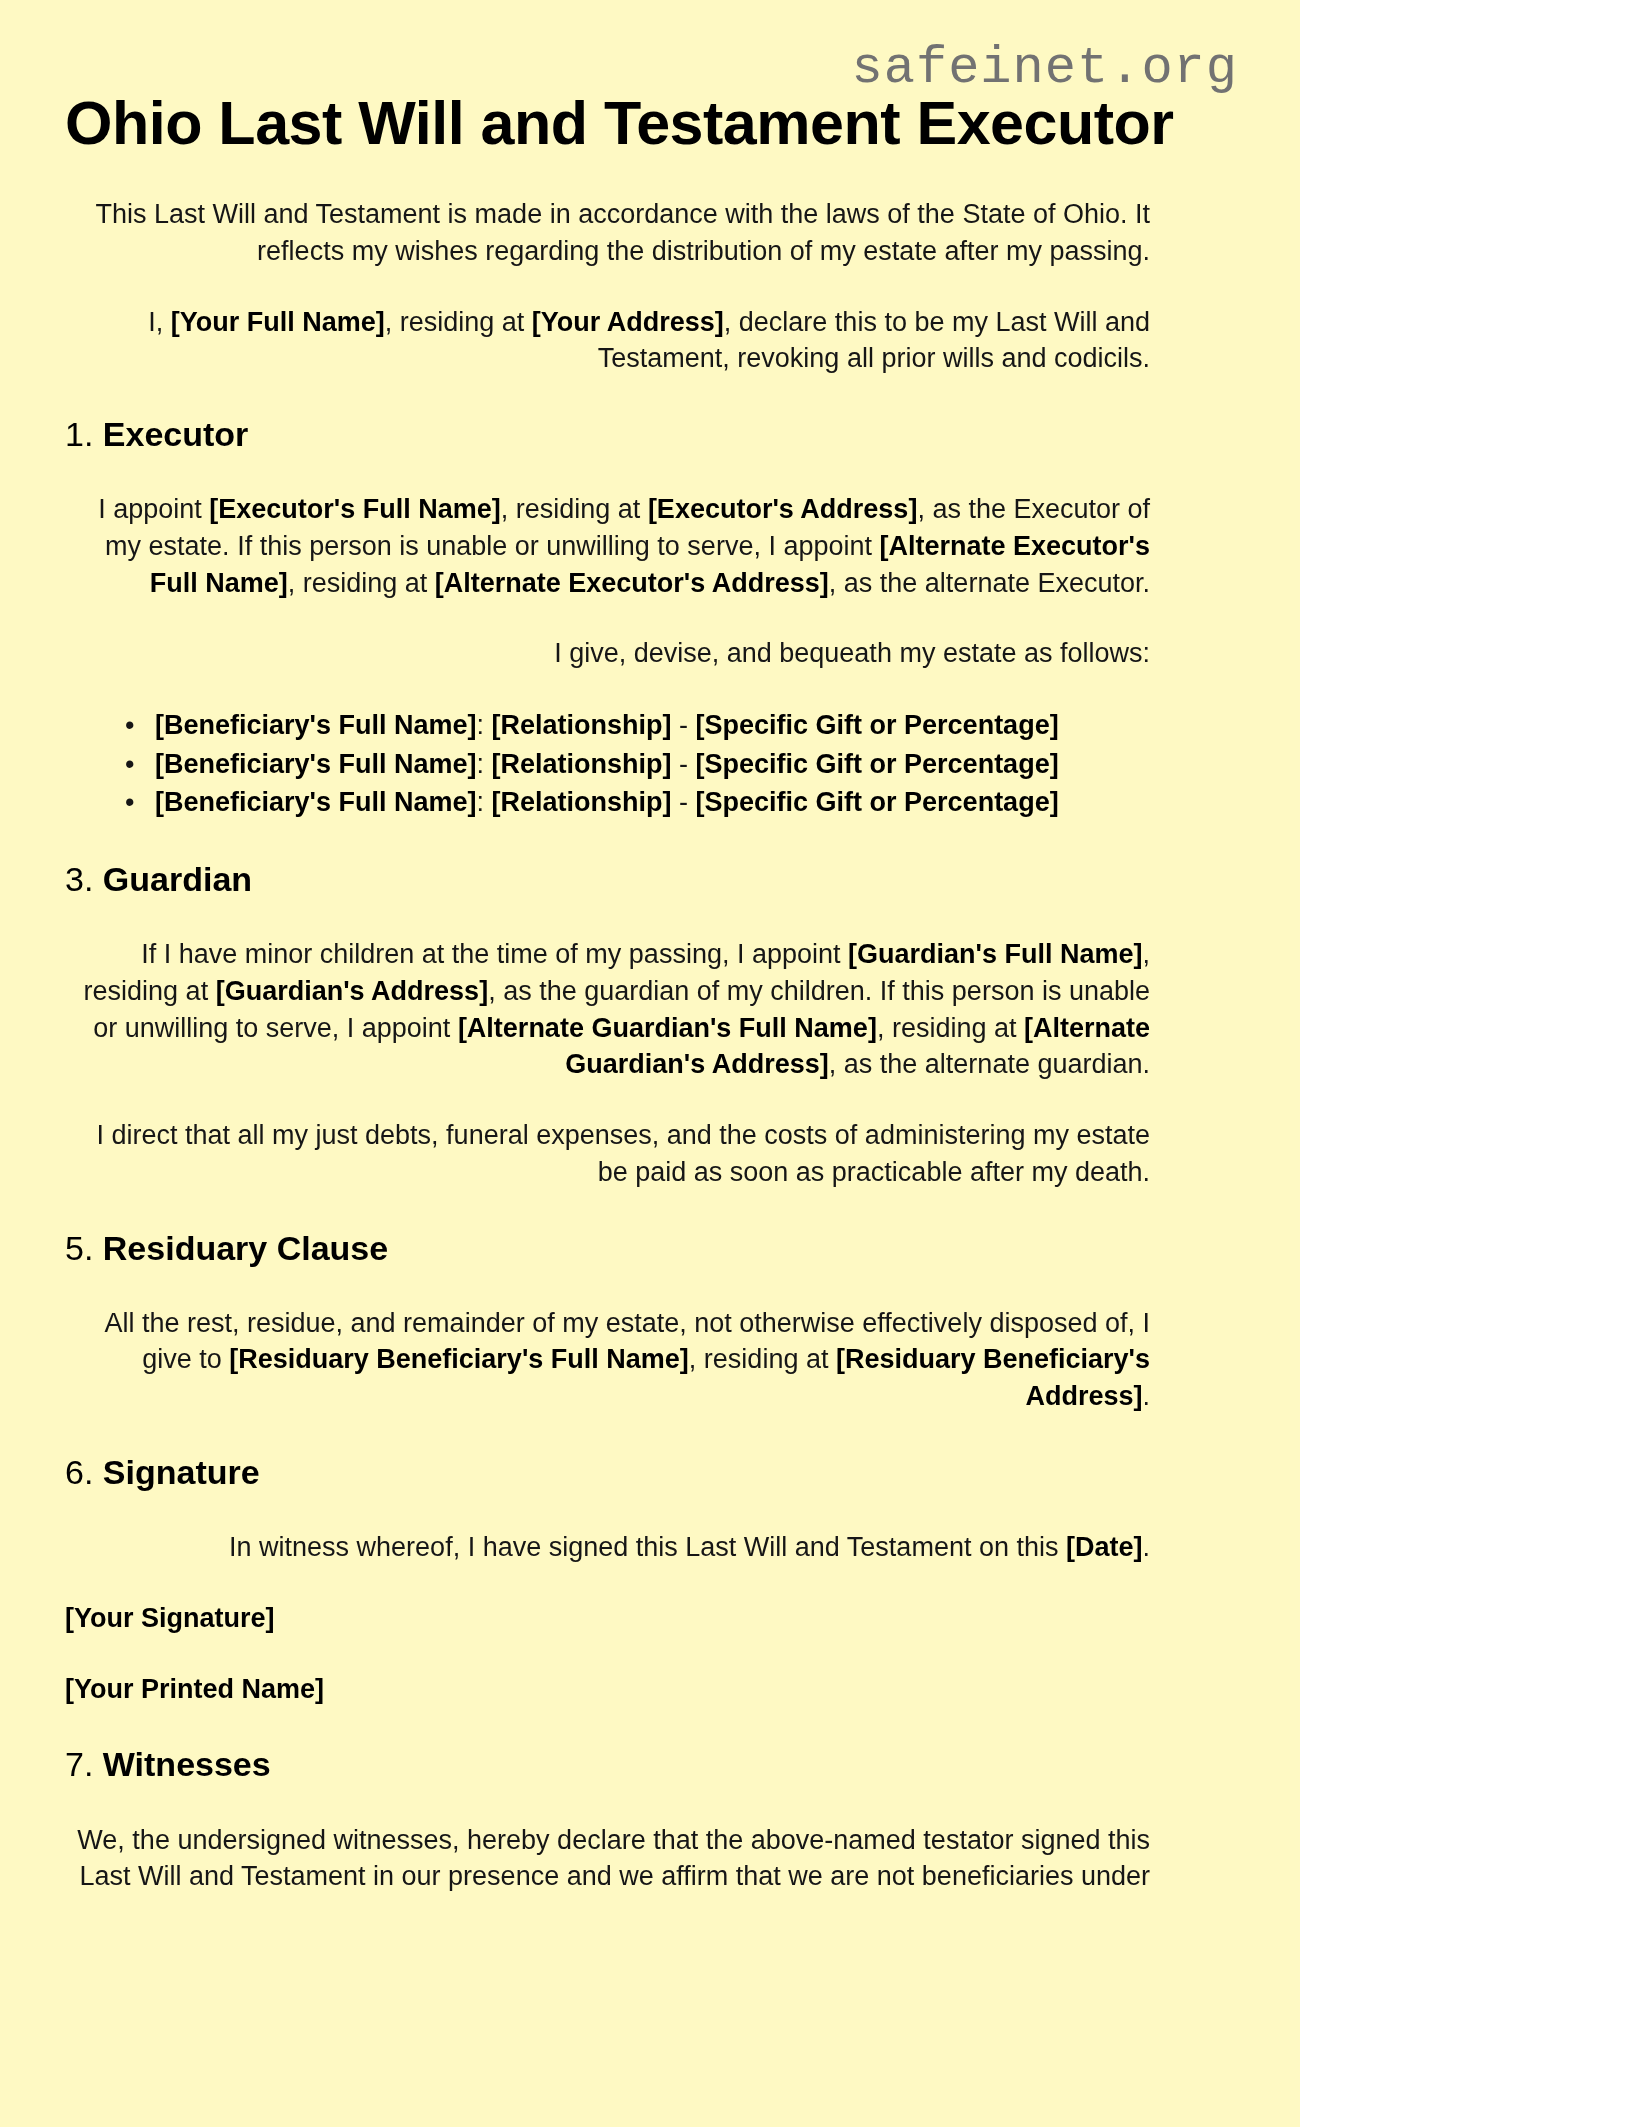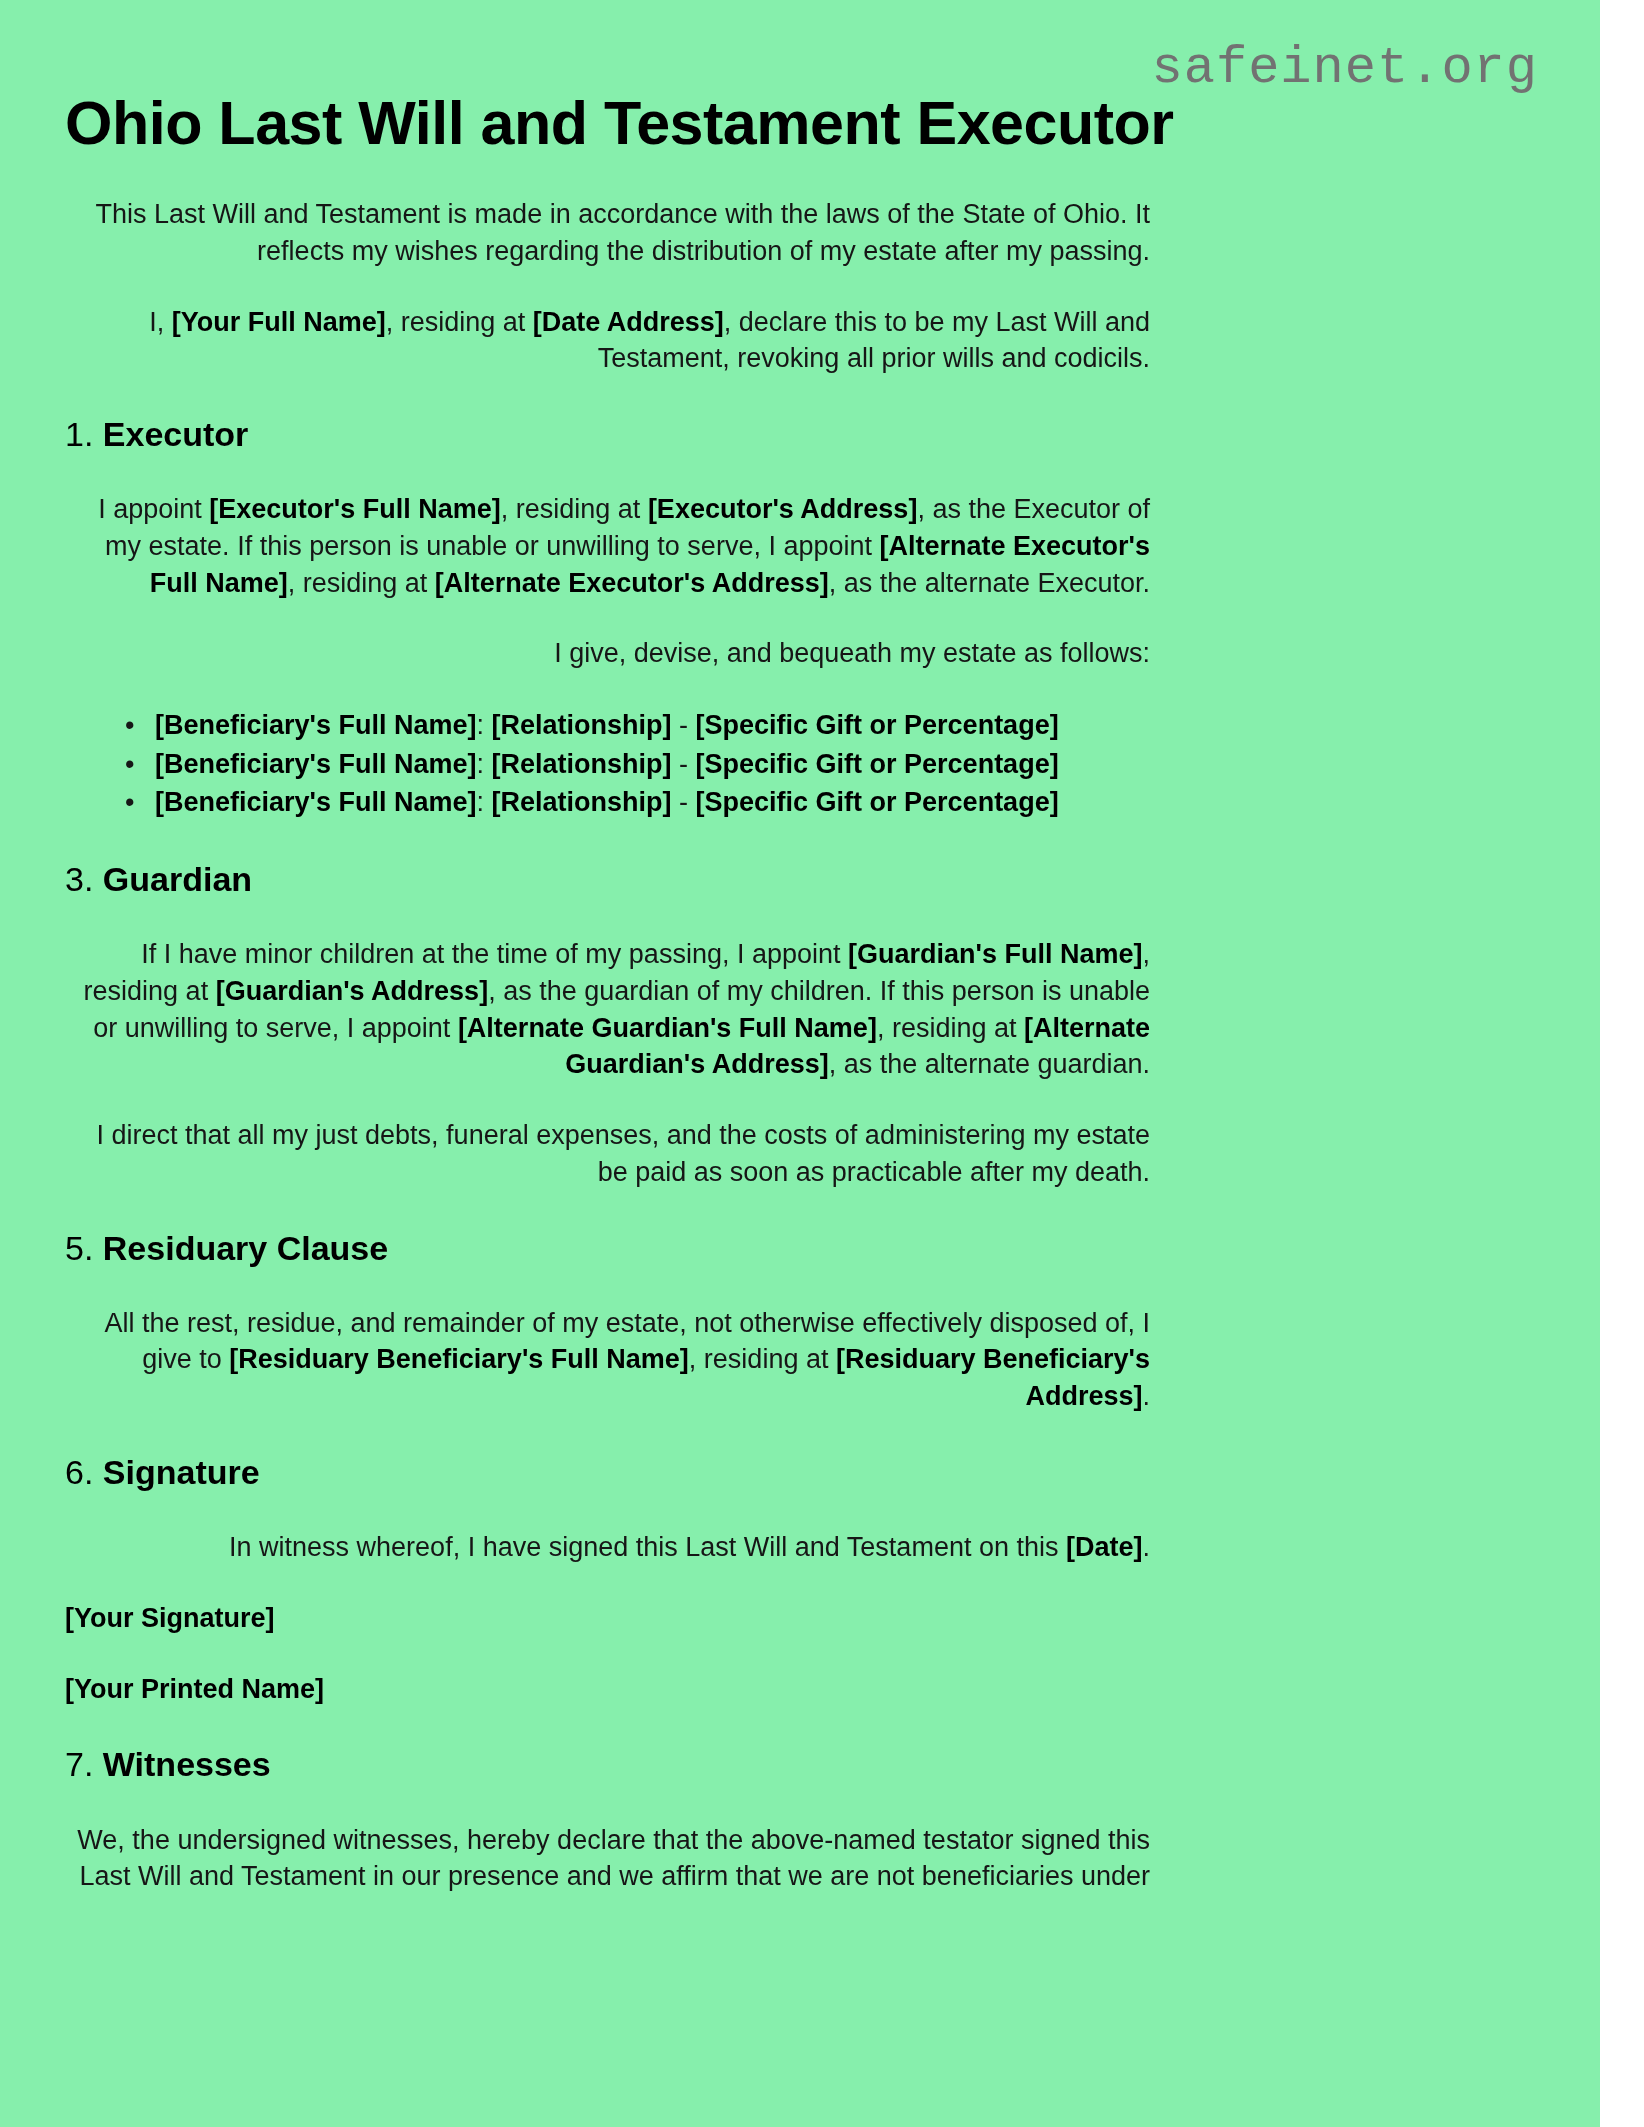--- a/index.html
+++ b/index.html
@@ -11,23 +11,23 @@
     width: 1644px;
     height: 2127px;
     overflow: hidden;
     font-family: "Liberation Sans", "DejaVu Sans", sans-serif;
     color: #111111;
     -webkit-font-smoothing: antialiased;
   }
 
   .page {
     position: relative;
-    width: 1600px;
+    width: 1300px;
     height: 2127px;
-    background: #86efac;
+    background: #fef9c3;
     box-sizing: border-box;
     padding-left: 17px;
   }
 
   .watermark {
     position: absolute;
     top: 43px;
     right: 62px;
     font-family: "Liberation Mono", "DejaVu Sans Mono", monospace;
     font-size: 52px;
@@ -113,21 +113,21 @@
 <div class="page">
 
   <div class="watermark">safeinet.org</div>
 
   <div class="content">
 
     <h1 class="doc-title">Ohio Last Will and Testament Executor</h1>
 
     <p class="para">This Last Will and Testament is made in accordance with the laws of the State of Ohio. It reflects my wishes regarding the distribution of my estate after my passing.</p>
 
-    <p class="para"><span class="n">I, </span><span class="b">[Your Full Name]</span><span class="n">, residing at </span><span class="b">[Date Address]</span><span class="n">, declare this to be my Last Will and Testament, revoking all prior wills and codicils.</span></p>
+    <p class="para"><span class="n">I, </span><span class="b">[Your Full Name]</span><span class="n">, residing at </span><span class="b">[Your Address]</span><span class="n">, declare this to be my Last Will and Testament, revoking all prior wills and codicils.</span></p>
 
     <p class="heading"><span class="n">1.</span><span class="n">&nbsp;</span><span class="htext">Executor</span></p>
 
     <p class="para"><span class="n">I appoint </span><span class="b">[Executor's Full Name]</span><span class="n">, residing at </span><span class="b">[Executor's Address]</span><span class="n">, as the Executor of my estate. If this person is unable or unwilling to serve, I appoint </span><span class="b">[Alternate Executor's Full Name]</span><span class="n">, residing at </span><span class="b">[Alternate Executor's Address]</span><span class="n">, as the alternate Executor.</span></p>
 
 
     <p class="para">I give, devise, and bequeath my estate as follows:</p>
 
     <ul class="bullets">
       <li><span class="b">[Beneficiary's Full Name]</span><span class="n">: </span><span class="b">[Relationship]</span><span class="n"> - </span><span class="b">[Specific Gift or Percentage]</span></li>

